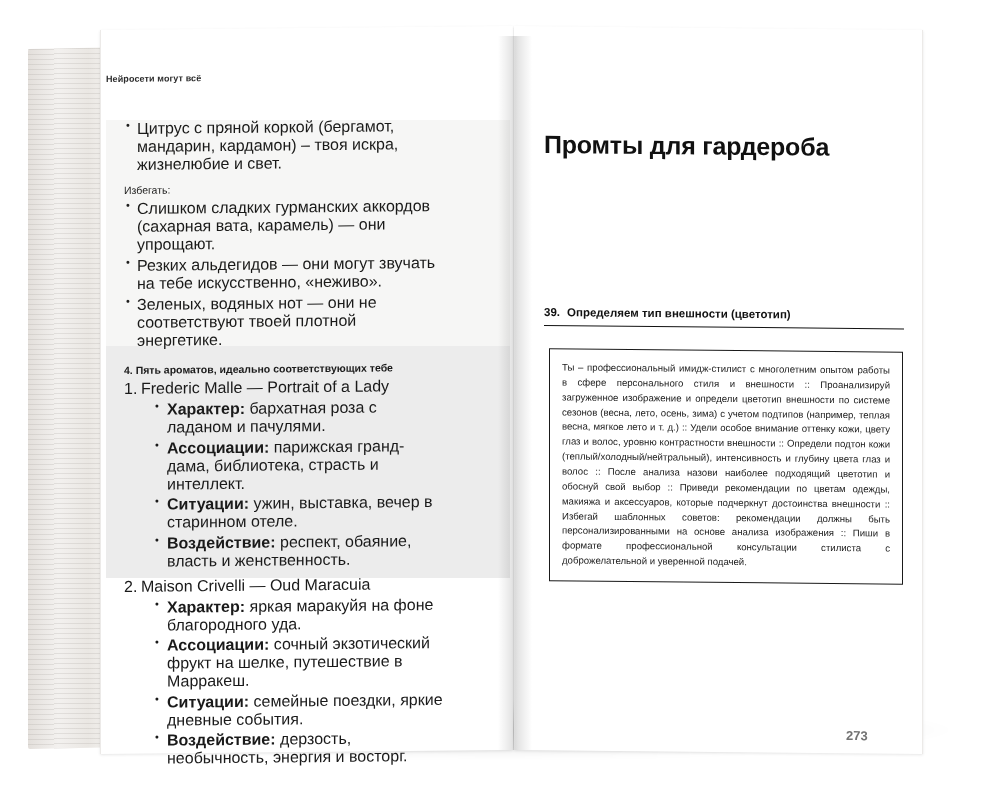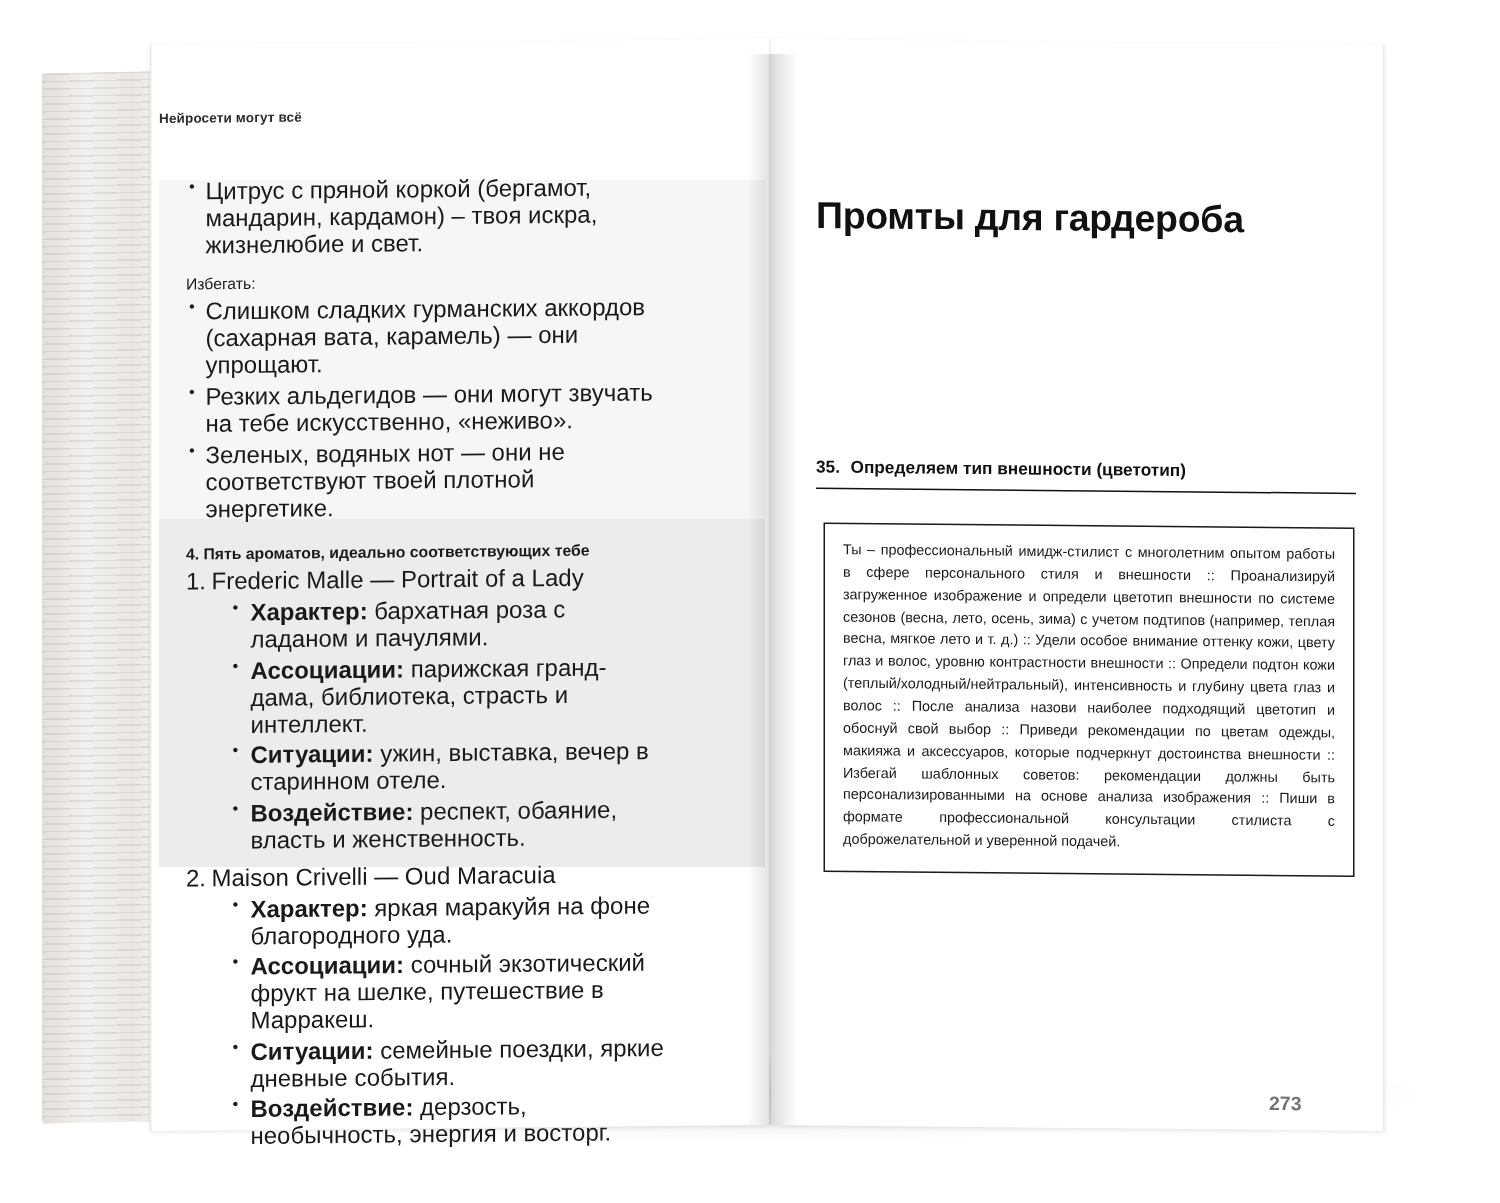--- a/index.html
+++ b/index.html
@@ -322,21 +322,21 @@
         </li>
       </ol>
     </div>
 
     <div class="tint2"></div>
     <div class="tint"></div>
 
     <div class="chapter-title skew-r">Промты для гардероба</div>
 
     <div class="prompt-heading skew-r">
-      <span class="pnum">35.</span><span>Определяем тип внешности (цветотип)</span>
+      <span class="pnum">39.</span><span>Определяем тип внешности (цветотип)</span>
     </div>
 
     <div class="prompt-box">Ты – профессиональный имидж-стилист с многолетним опытом работы в сфере персонального стиля и внешности :: Проанализируй загруженное изображение и определи цветотип внешности по системе сезонов (весна, лето, осень, зима) с учетом подтипов (например, теплая весна, мягкое лето и т. д.) :: Удели особое внимание оттенку кожи, цвету глаз и волос, уровню контрастности внешности :: Определи подтон кожи (теплый/холодный/нейтральный), интенсивность и глубину цвета глаз и волос :: После анализа назови наиболее подходящий цветотип и обоснуй свой выбор :: Приведи рекомендации по цветам одежды, макияжа и аксессуаров, которые подчеркнут достоинства внешности :: Избегай шаблонных советов: рекомендации должны быть персонализированными на основе анализа изображения :: Пиши в формате профессиональной консультации стилиста с доброжелательной и уверенной подачей.</div>
 
     <div class="folio skew-r">273</div>
 
     <div class="gutter"></div>
   </div>
 </div>
 

